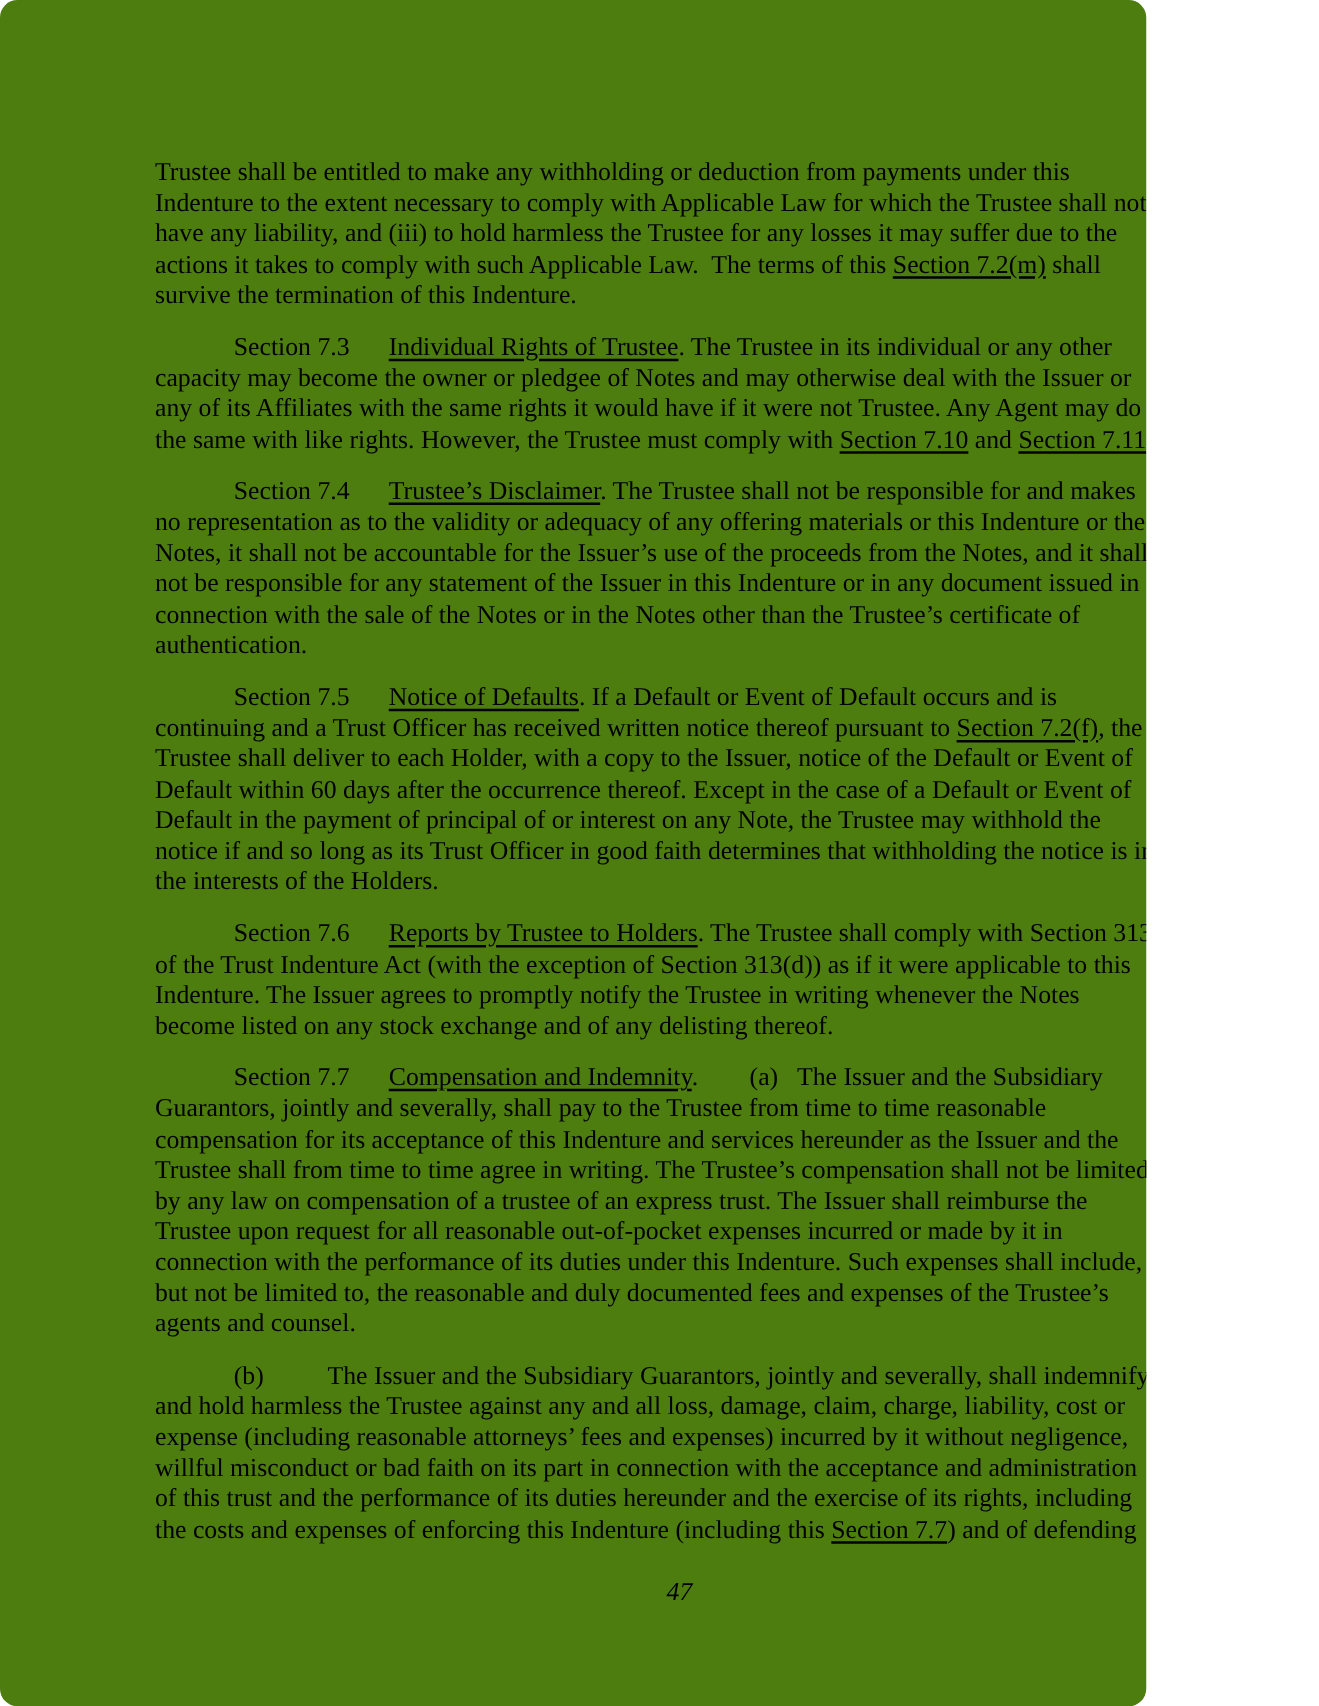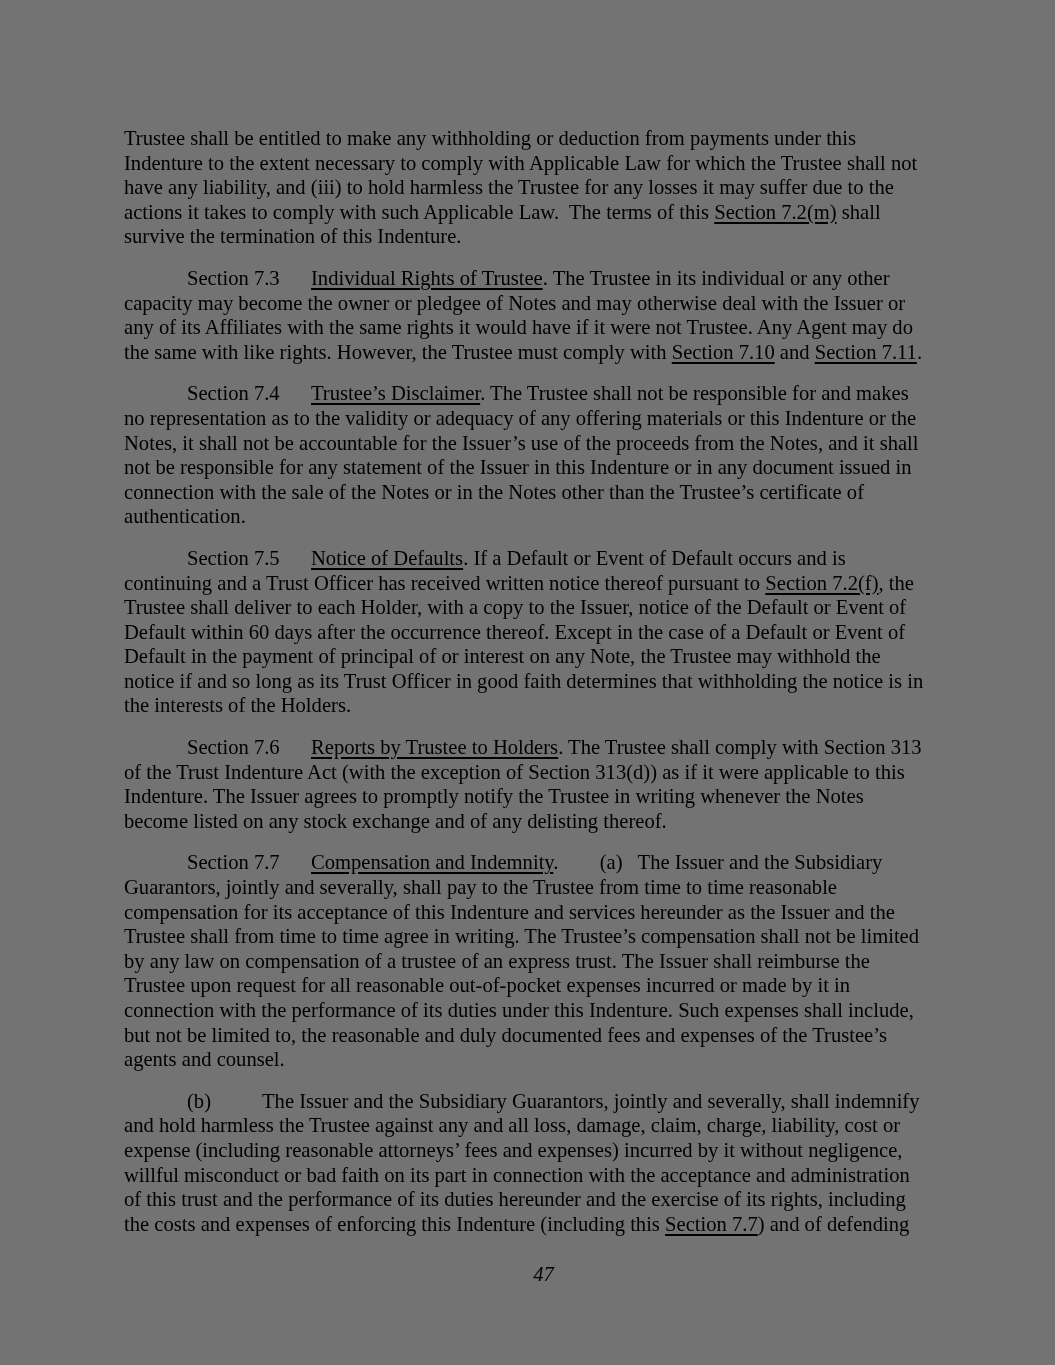--- a/index.html
+++ b/index.html
@@ -11,24 +11,25 @@
     width: 1055px;
     height: 1365px;
     position: relative;
     font-family: "Liberation Serif", "DejaVu Serif", serif;
     color: #000000;
   }
   .sheet {
     position: absolute;
     left: 0;
     top: 0;
-    width: 1055px;
+    width: 917px;
     height: 1365px;
-    background: #737373;
+    background: #4d7c0f;
     overflow: hidden;
+    border-radius: 14px;
   }
   .content {
     position: absolute;
     left: 124px;
     top: 126px;
     width: 807px;
   }
   p.para {
     margin: 0 0 17px 0;
     font-size: 20.6px;

